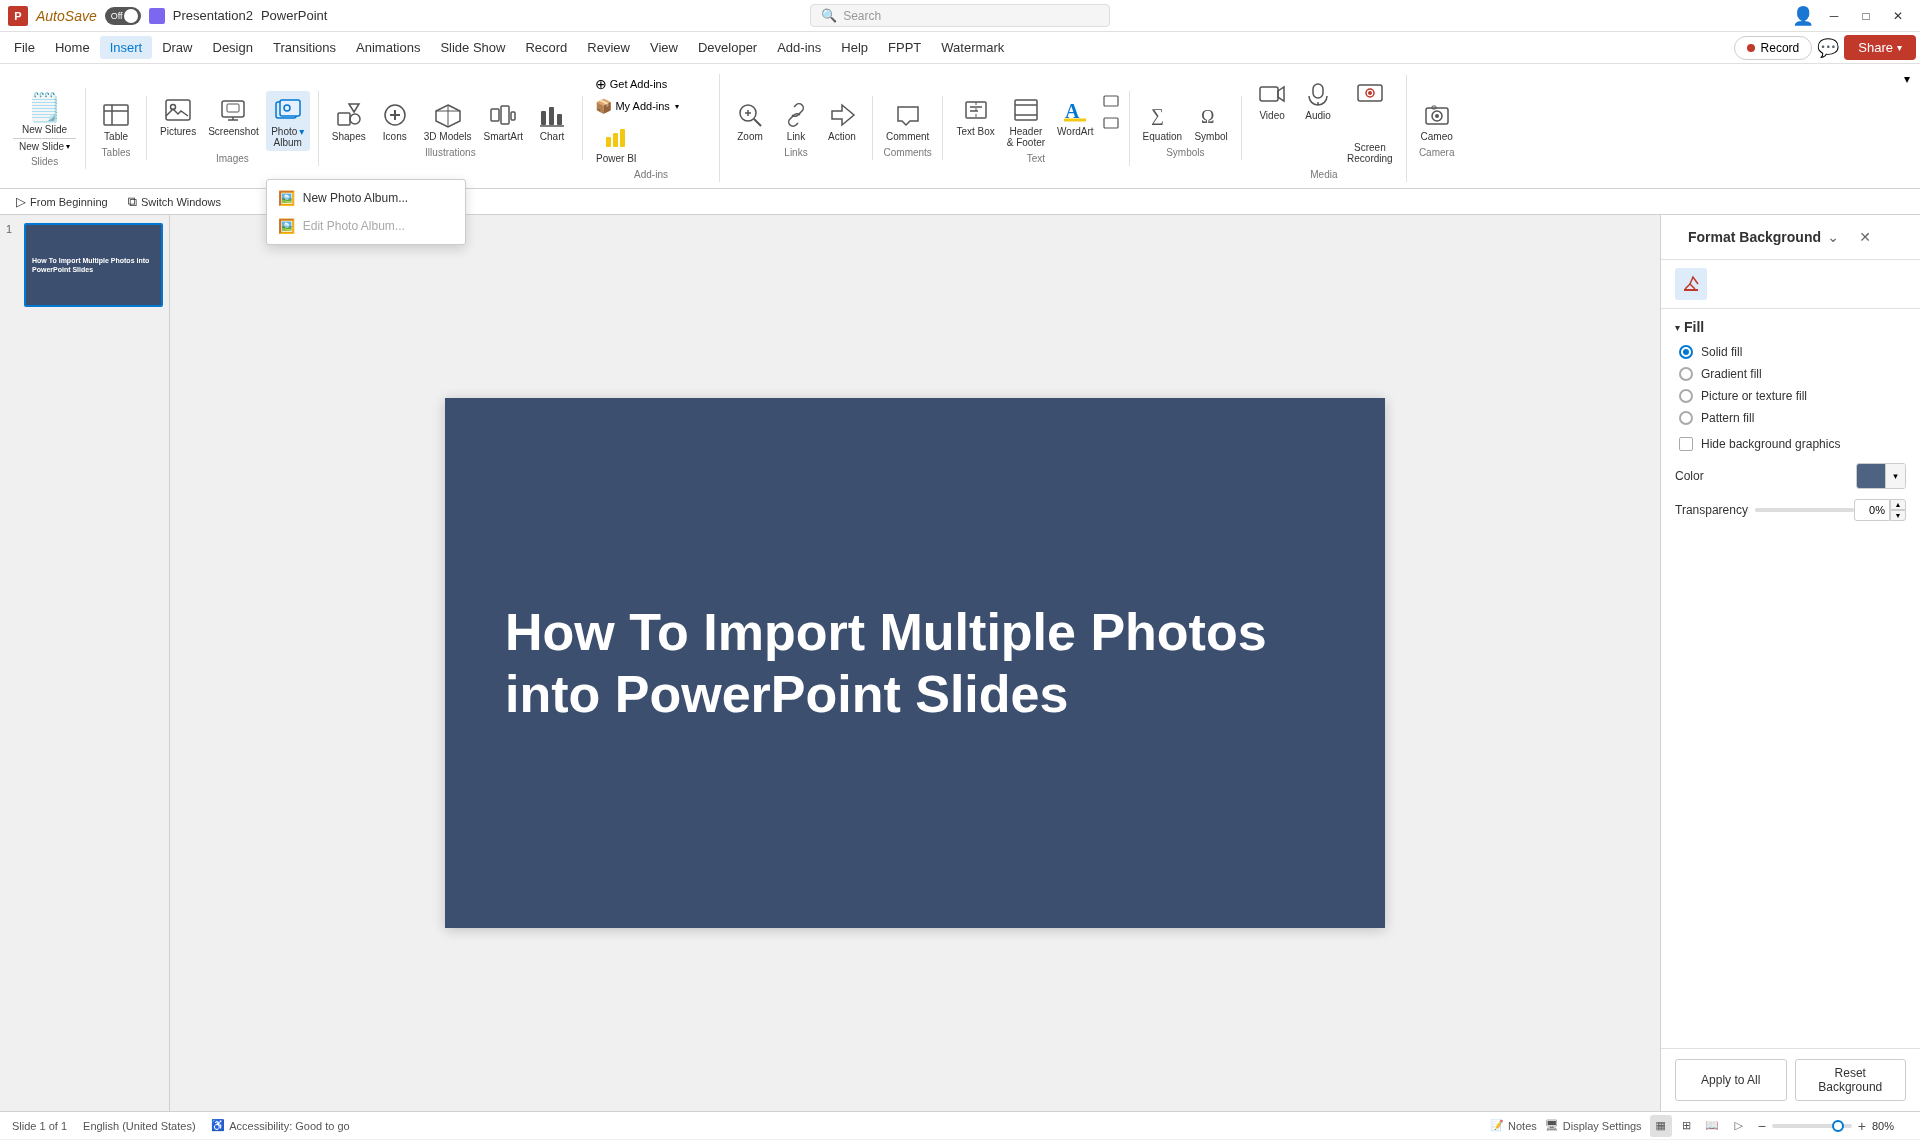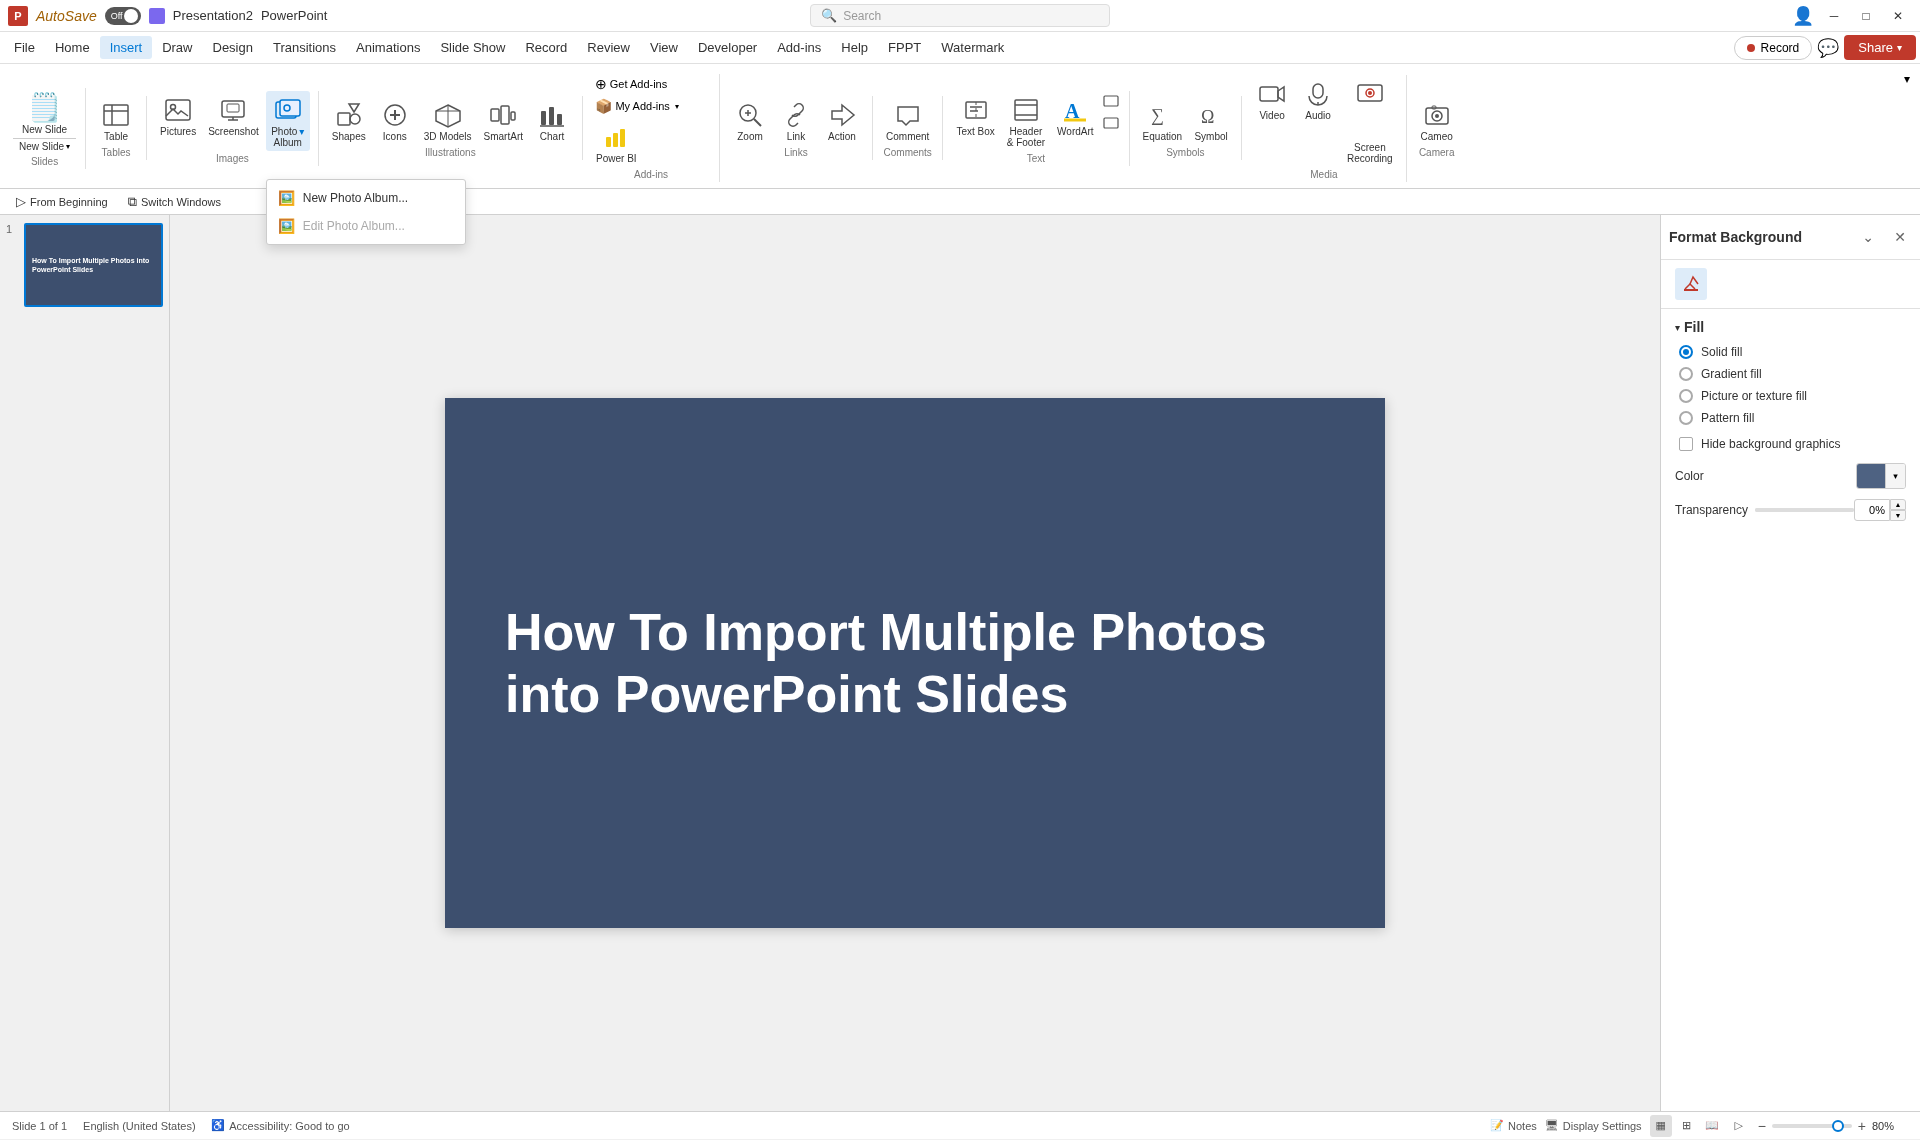--- a/index.html
+++ b/index.html
@@ -66,21 +66,21 @@
     .slide-thumb { width: 148px; height: 84px; background: #3d4f6e; border: 2px solid #0078d4; border-radius: 2px; cursor: pointer; display: flex; align-items: center; justify-content: center; overflow: hidden; padding: 6px; }
     .slide-thumb-text { color: white; font-size: 7px; font-weight: 600; line-height: 1.3; }
 
     
     .canvas-area { flex: 1; display: flex; align-items: center; justify-content: center; background: #f0f0f0; padding: 20px; }
     .slide-canvas { width: 940px; height: 530px; background: #3d4f6e; display: flex; align-items: center; justify-content: flex-start; padding: 40px 60px; box-shadow: 0 2px 12px rgba(0,0,0,0.2); }
     .slide-title-text { color: white; font-size: 52px; font-weight: 700; line-height: 1.2; font-family: 'Segoe UI', Arial, sans-serif; }
 
     
     .format-panel { width: 260px; background: white; border-left: 1px solid #d0d0d0; padding: 0; display: flex; flex-direction: column; }
-    .format-panel-header { display: flex; align-items: center; justify-content: space-between; padding: 10px 8px; border-bottom: 1px solid #e0e0e0; }
+    .format-panel-header { display: flex; align-items: center; padding: 10px 27px; border-bottom: 1px solid #e0e0e0; }
     .format-panel-title { font-size: 14px; font-weight: 600; color: #333; }
     .format-panel-controls { display: flex; gap: 8px; }
     .panel-ctrl-btn { width: 24px; height: 24px; display: flex; align-items: center; justify-content: center; cursor: pointer; color: #666; font-size: 16px; border-radius: 3px; }
     .format-panel-toolbar { padding: 8px 14px; border-bottom: 1px solid #e0e0e0; }
     .format-panel-icon-btn { width: 32px; height: 32px; background: #deecf9; border-radius: 3px; display: flex; align-items: center; justify-content: center; cursor: pointer; }
     .format-panel-body { padding: 10px 14px; flex: 1; }
     .section-header { display: flex; align-items: center; gap: 4px; margin-bottom: 10px; cursor: pointer; }
     .section-chevron { font-size: 10px; color: #333; }
     .section-title { font-size: 14px; font-weight: 600; color: #333; }
     .radio-group { display: flex; flex-direction: column; gap: 8px; margin-left: 4px; }
@@ -614,20 +614,24 @@
         <div style="display:flex;align-items:center;">
           <input class="transparency-input" type="text" value="0%" readonly="" style="font-size: 11px; border: 1px solid rgb(204, 204, 204); border-radius: 3px 0px 0px 3px; padding: 0px 4px; width: 36px; height: 22px; text-align: right;">
           <div class="spinner-btns">
             <div class="spinner-btn" style="border-radius:0 3px 0 0;">▲</div>
             <div class="spinner-btn" style="border-radius:0 0 3px 0;">▼</div>
           </div>
         </div>
       </div>
     </div>
 
+    <div class="format-panel-footer">
+      <button class="apply-all-btn">Apply to All</button>
+      <button class="reset-btn">Reset Background</button>
+    </div>
   </div>
 </div>
 
 <div class="statusbar">
   <span>Slide 1 of 1</span>
   <span>English (United States)</span>
   <div style="display:flex;align-items:center;gap:4px;cursor:pointer;">
     <span>♿</span>
     <span>Accessibility: Good to go</span>
   </div>

